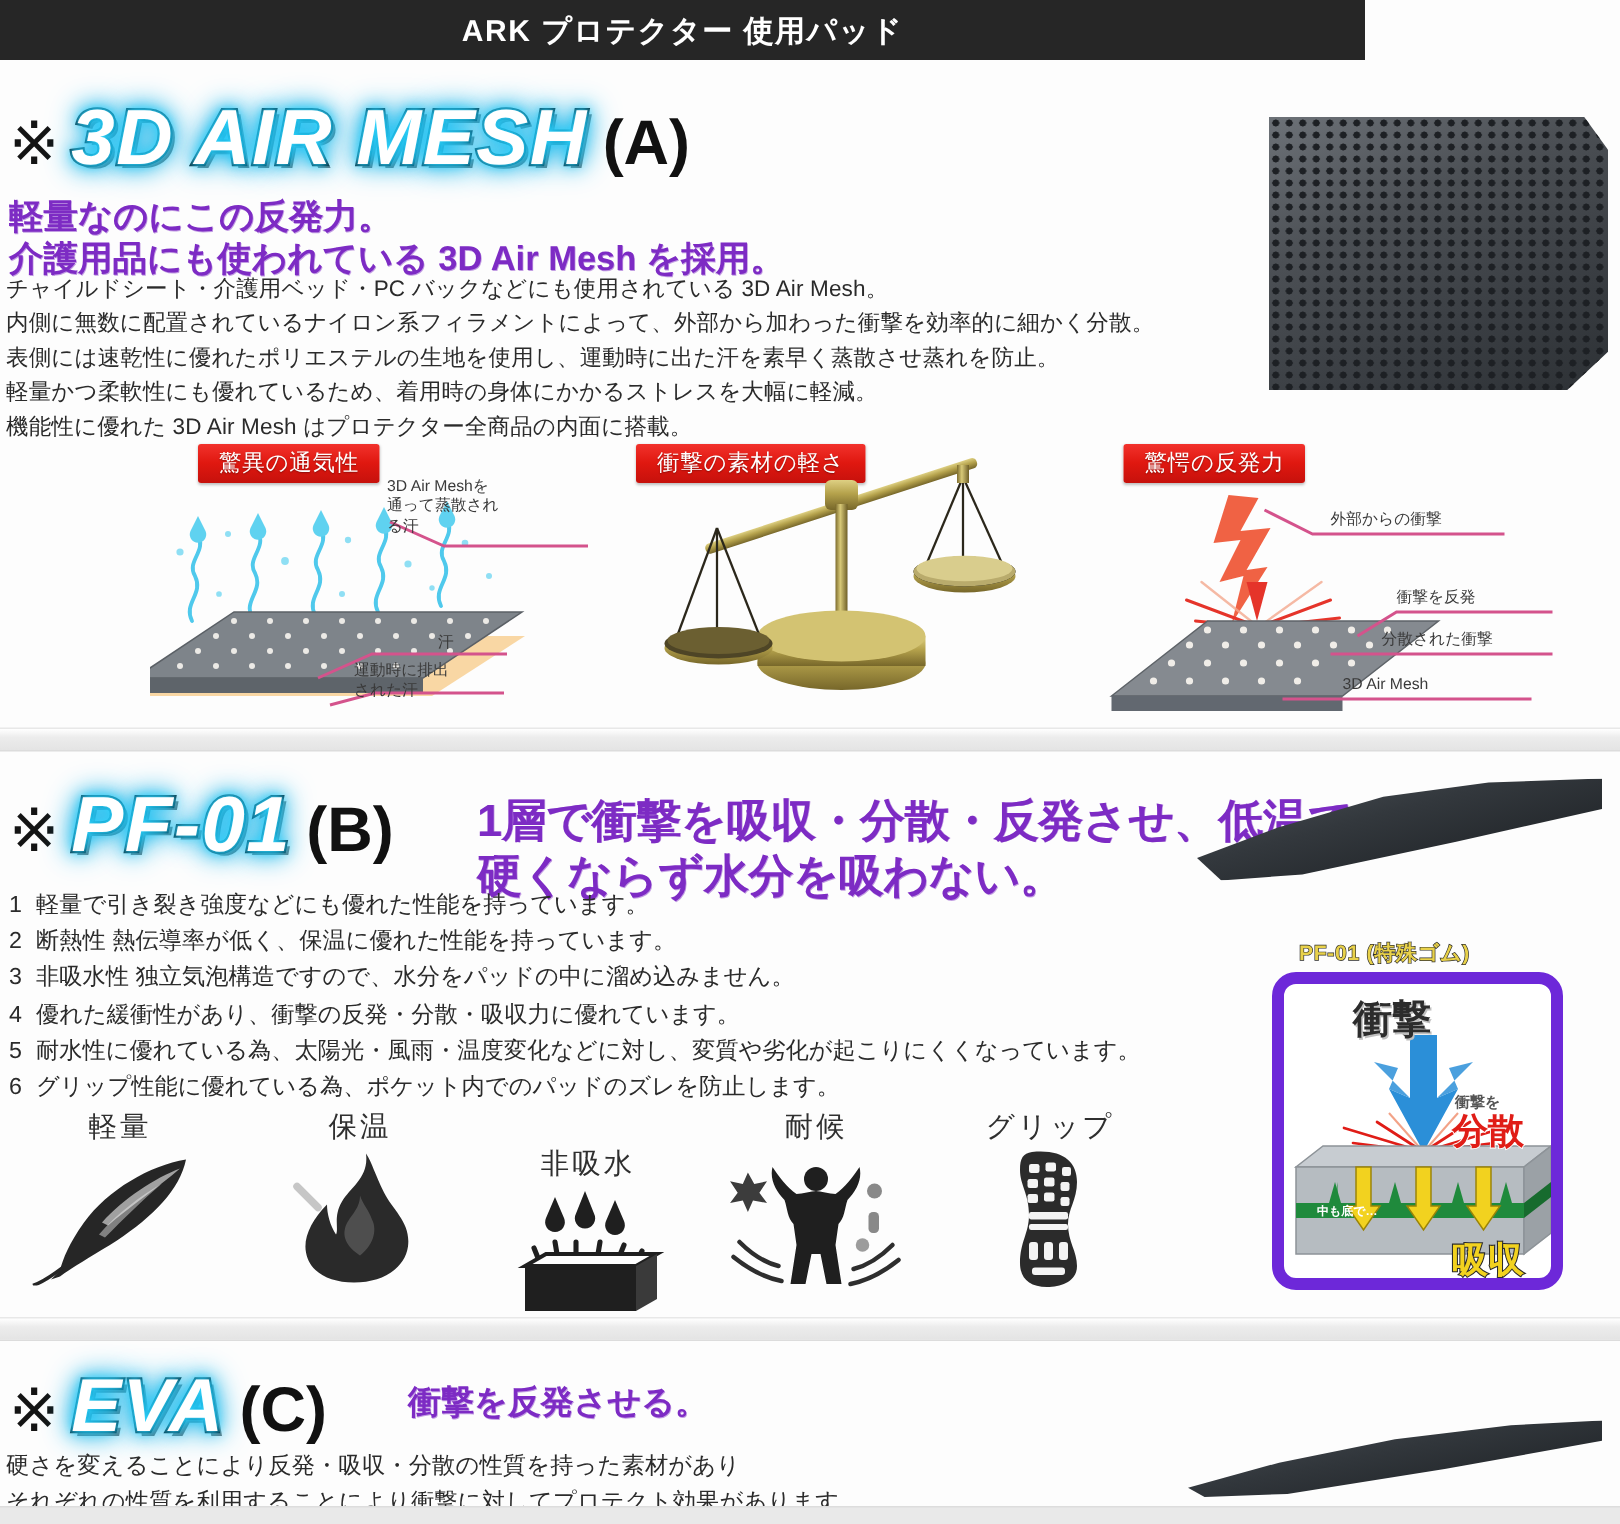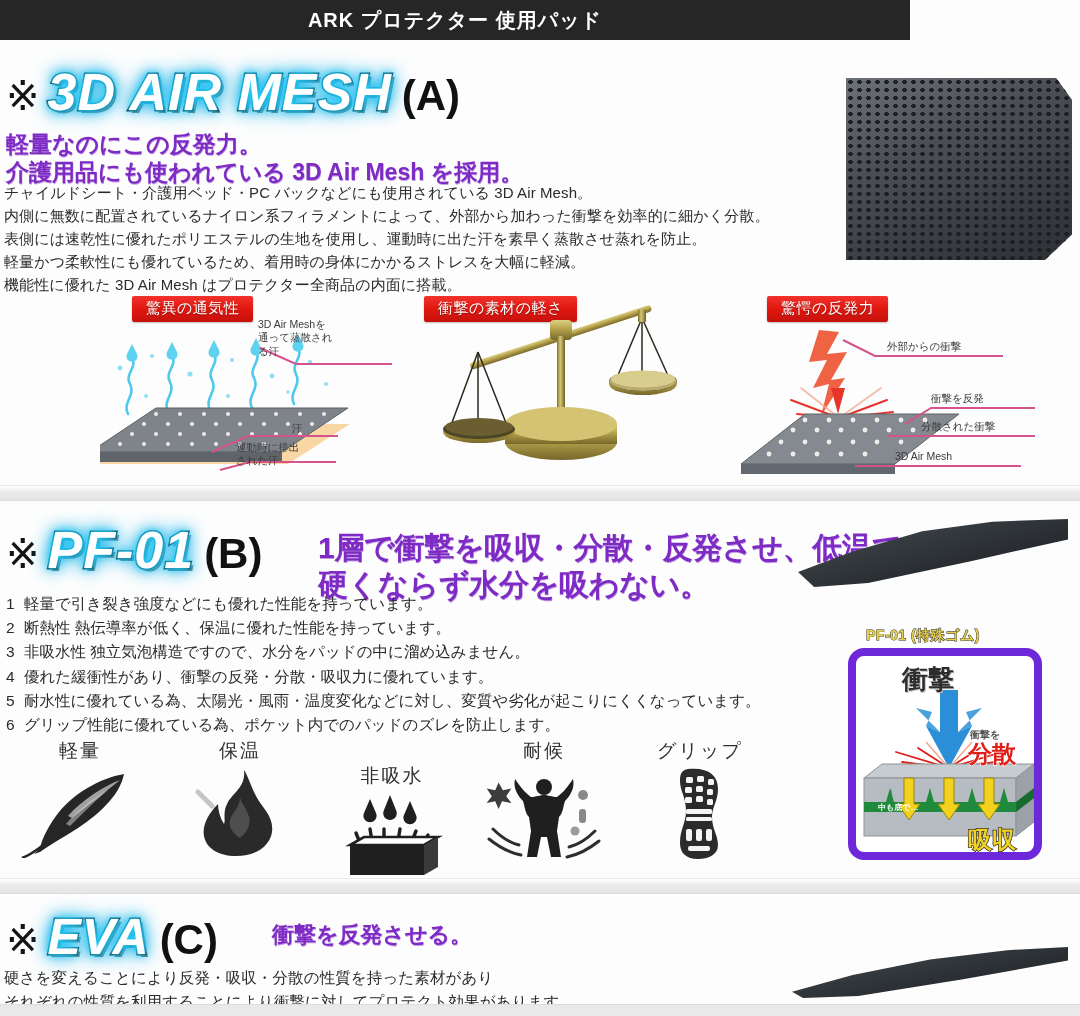--- a/index.html
+++ b/index.html
@@ -143,21 +143,21 @@
     font-size: 15px; font-weight: normal;
     padding: 3px 14px 4px;
     border-radius: 2px;
     white-space: nowrap;
     box-shadow: 0 1px 2px rgba(0,0,0,.25);
     text-shadow: 0 1px 1px rgba(0,0,0,.35);
     letter-spacing: 0.5px;
   }
   #panel1 .red-banner { left: 32px; }
   #panel2 .red-banner { left: 4px; }
-  #panel3 .red-banner { left: 32px; }
+  #panel3 .red-banner { left: 14px; }
 
   .callout {
     position: absolute;
     font-size: 10.5px;
     color: #3a3a3a;
     line-height: 1.28;
     white-space: nowrap;
   }
   .callout .ln { display: block; }
 

